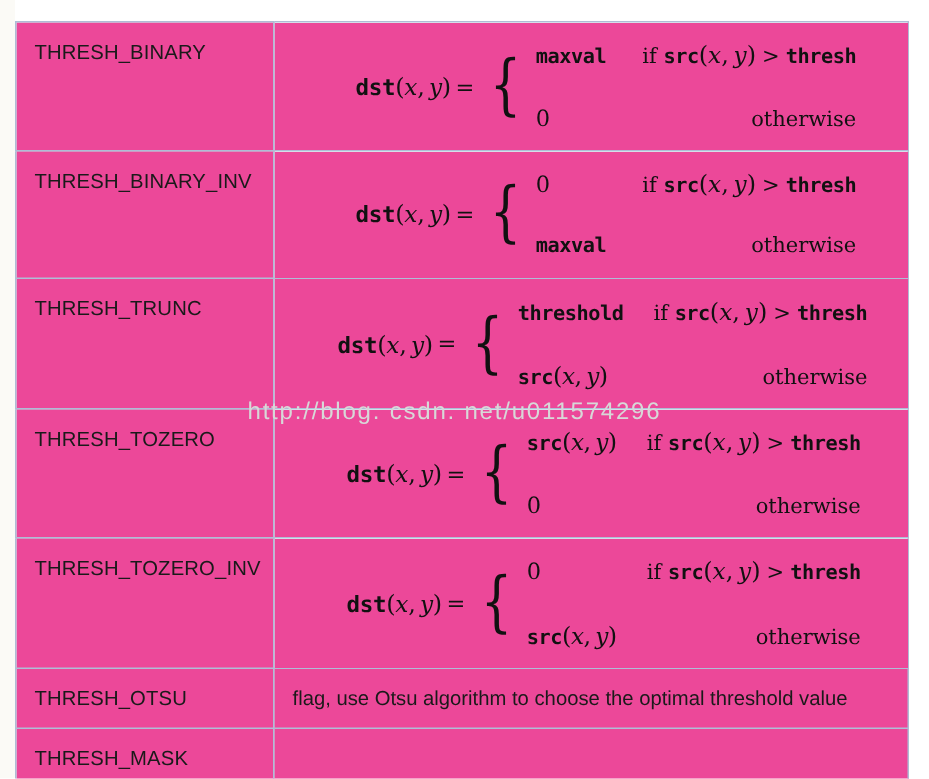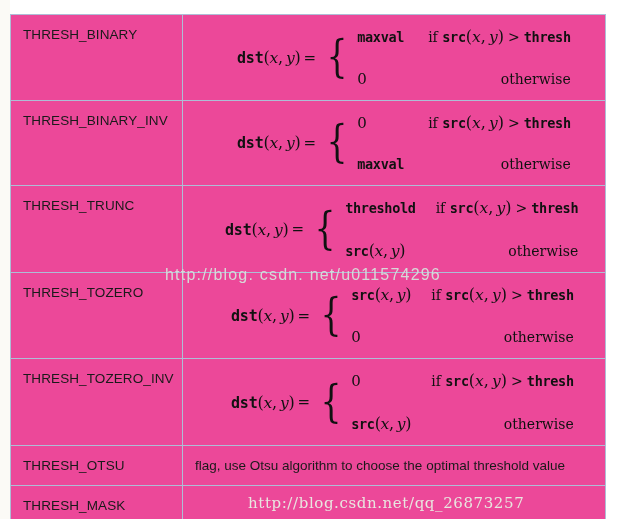--- a/index.html
+++ b/index.html
@@ -298,15 +298,14 @@
         <td class="desc-cell">
           <span></span>
         </td>
       </tr>
 
 
     </tbody>
   </table>
 
   <div class="watermark-top">http://blog. csdn. net/u011574296</div>
-  <div class="watermark-bottom">http://blog.csdn.net/qq_26873257</div>
 
 </div>
 
 </body></html>

